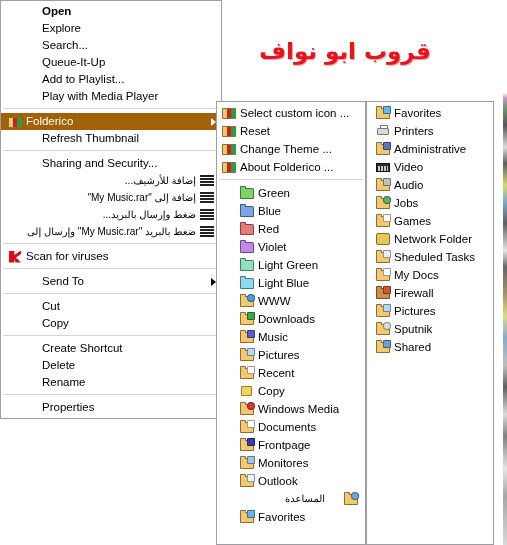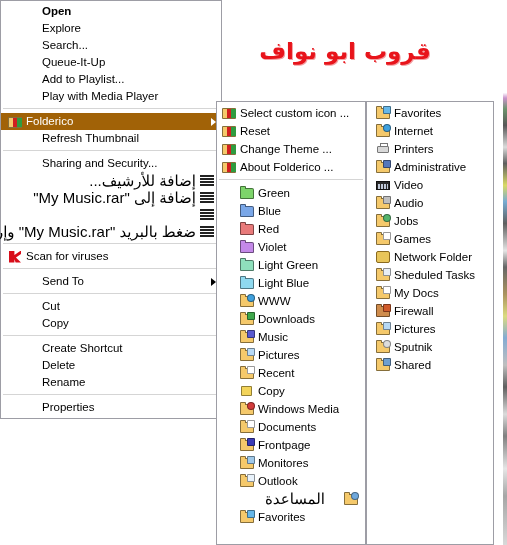--- a/index.html
+++ b/index.html
@@ -66,21 +66,21 @@
     margin-right: 3px;
     position: relative;
   }
   .mi .ico.blank { visibility: hidden; }
   .mi .lbl {
     font-size: 11.5px;
     color: #000;
   }
   .mi.bold .lbl { font-weight: bold; }
   .mi.rtl { direction: rtl; justify-content: flex-start; }
-  .mi.rtl .lbl { direction: rtl; unicode-bidi: embed; font-size: 15px; }
+  .mi.rtl .lbl { direction: rtl; unicode-bidi: embed; font-size: 10px; }
   .mi.rtl .ico { margin-right: 0; margin-left: 3px; order: -1; }
 
   .mi.sel {
     background: #a16207;
   }
   .mi.sel .lbl { color: #ffffff; }
 
   .sep {
     height: 1px;
     margin: 3px 2px 3px 2px;
@@ -364,20 +364,21 @@
       </div>
       <div class="mi rtl hasico">
         <span class="ico">
           <span class="rar">
             <i></i>
             <i></i>
             <i></i>
             <i></i>
           </span>
         </span>
+        <span class="lbl">ضغط وإرسال بالبريد...</span>
       </div>
       <div class="mi rtl hasico">
         <span class="ico">
           <span class="rar">
             <i></i>
             <i></i>
             <i></i>
             <i></i>
           </span>
         </span>
@@ -586,27 +587,20 @@
   <div class="menu-inner" id="menu3-inner">
       <div class="mi hasico">
         <span class="ico">
           <span class="fld c-gold"></span>
           <span class="badge b-star"></span>
         </span>
         <span class="lbl">Favorites</span>
       </div>
       <div class="mi hasico">
         <span class="ico">
-          <span class="fld c-gold"></span>
-          <span class="badge b-globe"></span>
-        </span>
-        <span class="lbl">Internet</span>
-      </div>
-      <div class="mi hasico">
-        <span class="ico">
           <span class="printer"></span>
         </span>
         <span class="lbl">Printers</span>
       </div>
       <div class="mi hasico">
         <span class="ico">
           <span class="fld c-gold"></span>
           <span class="badge b-admin"></span>
         </span>
         <span class="lbl">Administrative</span>

